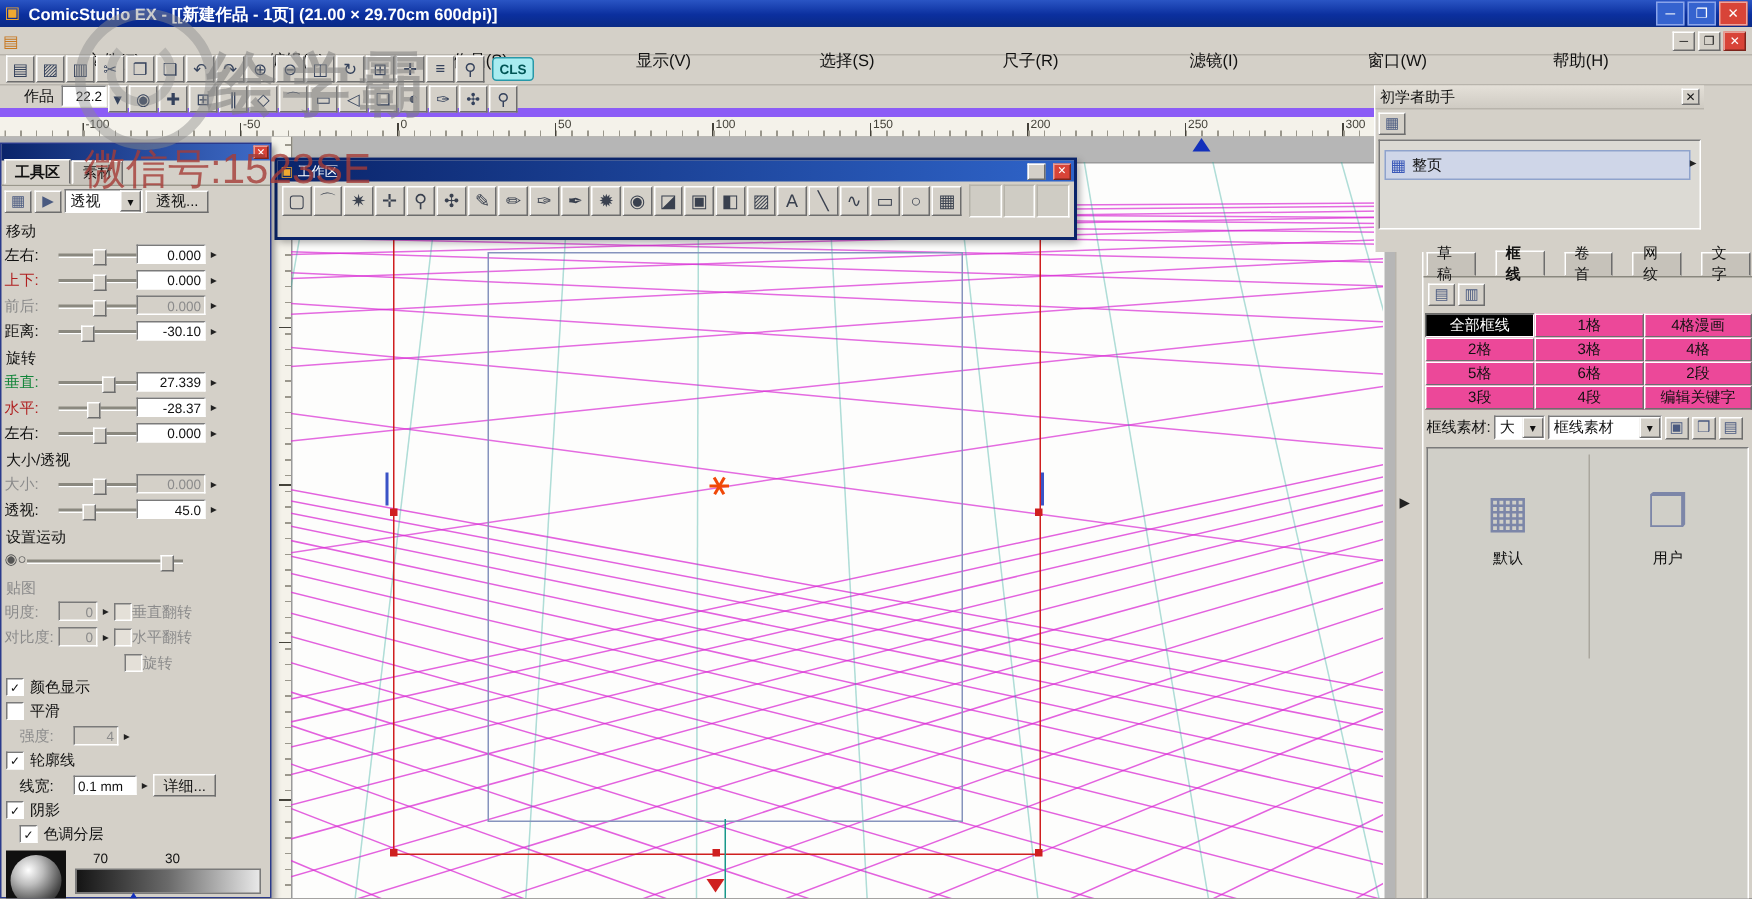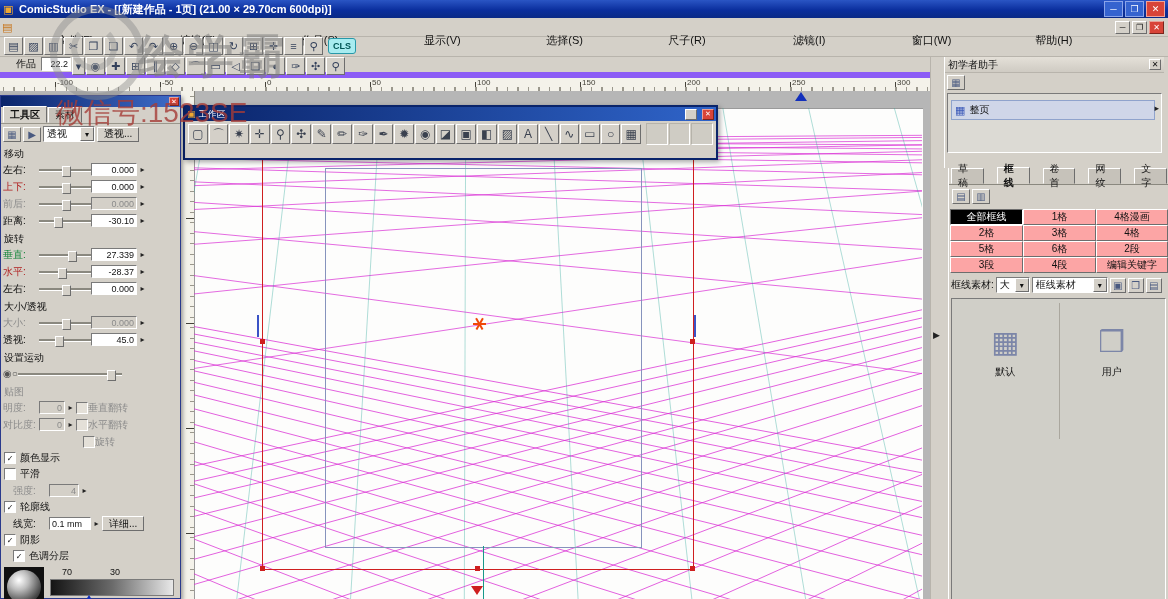--- a/index.html
+++ b/index.html
@@ -66,41 +66,41 @@
   .star i:nth-child(3){transform:rotate(-60deg);}
   .tri-up-blue{position:absolute;width:0;height:0;border-left:6px solid transparent;
       border-right:6px solid transparent;border-bottom:9px solid #1330bb;}
   .tri-down-red{position:absolute;left:471px;top:495px;width:0;height:0;border-left:6px solid transparent;
       border-right:6px solid transparent;border-top:9px solid #cf1f1f;}
   #tealline{position:absolute;left:483px;top:455px;width:1px;height:53px;background:#18988a;}
   
   #rstrip{left:930px;top:57px;width:18px;height:542px;background:#d4d0c8;border-left:1px solid #b8b4ac;}
   #collapse{left:933px;top:330px;font-size:9px;color:#222;}
   
-  #assistant{left:944px;top:57px;width:220px;height:111px;background:#d4d0c8;border-left:1px solid #fff;box-sizing:border-box;text-align:right;}
+  #assistant{left:916px;top:57px;width:220px;height:111px;background:#d4d0c8;border-left:1px solid #fff;box-sizing:border-box;text-align:right;}
   .ptitle{height:15px;display:flex;align-items:center;padding:0 3px;font-size:10px;
           border-bottom:1px solid #b8b4ac;background:linear-gradient(180deg,#e4e0d8,#cfcbc3);}
   .pclose{margin-left:auto;width:12px;height:11px;font-size:8px;}
   .atoolrow{height:17px;display:flex;align-items:center;padding:1px 2px;gap:2px;}
   .abtn{width:18px;height:15px;font-size:10px;color:#4a5a80;}
   #alist{margin:1px 2px;height:58px;background:#dcdad4;border:1px solid;border-color:#7a7a7a #fff #fff #7a7a7a;position:relative;}
   #aitem{position:absolute;left:3px;top:6px;width:196px;height:18px;display:flex;align-items:center;gap:4px;
          background:#cfd6e8;border:1px solid #8fa3cc;padding:0 3px;font-size:10px;}
   #aitem .aicon{color:#3a58b8;font-size:11px;}
   #aarrow{position:absolute;right:2px;top:9px;font-size:9px;color:#222;}
   
   #materials{left:948px;top:168px;width:220px;height:431px;background:#d4d0c8;border-left:1px solid #fff;box-sizing:border-box;}
   #mtabs{display:flex;align-items:flex-end;height:16px;padding-left:2px;border-bottom:1px solid #8a887f;gap:12px;}
   .tab{height:14px;padding:0 6px;display:inline-flex;align-items:center;font-size:10px;
        border:1px solid;border-color:#fff #6d6d6d transparent #fff;background:#c6c2ba;margin-right:1px;}
   .tab.active{background:#d4d0c8;font-weight:bold;height:15px;border-bottom-color:#d4d0c8;}
   #mtoolrow{height:19px;display:flex;align-items:center;gap:2px;padding:2px 3px;}
   #mgrid{display:grid;grid-template-columns:73px 73px 72px;padding:1px 1px;}
   .mcell{height:14px;display:flex;align-items:center;justify-content:center;font-size:10px;
-         background:#fca5a5;border:1px solid;border-color:#fff #6d6d6d #6d6d6d #fff;white-space:nowrap;overflow:hidden;}
+         background:#ec4899;border:1px solid;border-color:#fff #6d6d6d #6d6d6d #fff;white-space:nowrap;overflow:hidden;}
   .mcell.sel{background:#000;color:#fff;border-color:#6d6d6d #fff #fff #6d6d6d;}
   #mmatrow{display:flex;align-items:center;gap:2px;padding:3px 2px;font-size:10px;}
   .select{height:16px;background:#fff;border:1px solid;border-color:#7a7a7a #fff #fff #7a7a7a;
           display:flex;align-items:center;font-size:10px;padding-left:3px;box-sizing:border-box;}
   .selarrow{width:14px;height:14px;margin-left:auto;font-size:8px;}
   .msmall{width:16px;height:15px;font-size:10px;color:#4a5a80;}
   #mitems{margin:2px;height:300px;background:#d0cfc8;border:1px solid;border-color:#7a7a7a #fff #fff #7a7a7a;
           display:flex;position:relative;}
   .mitem{width:50%;display:flex;flex-direction:column;align-items:center;padding-top:28px;gap:8px;}
   .mitem .big{font-size:30px;color:#7c86a8;line-height:30px;}

